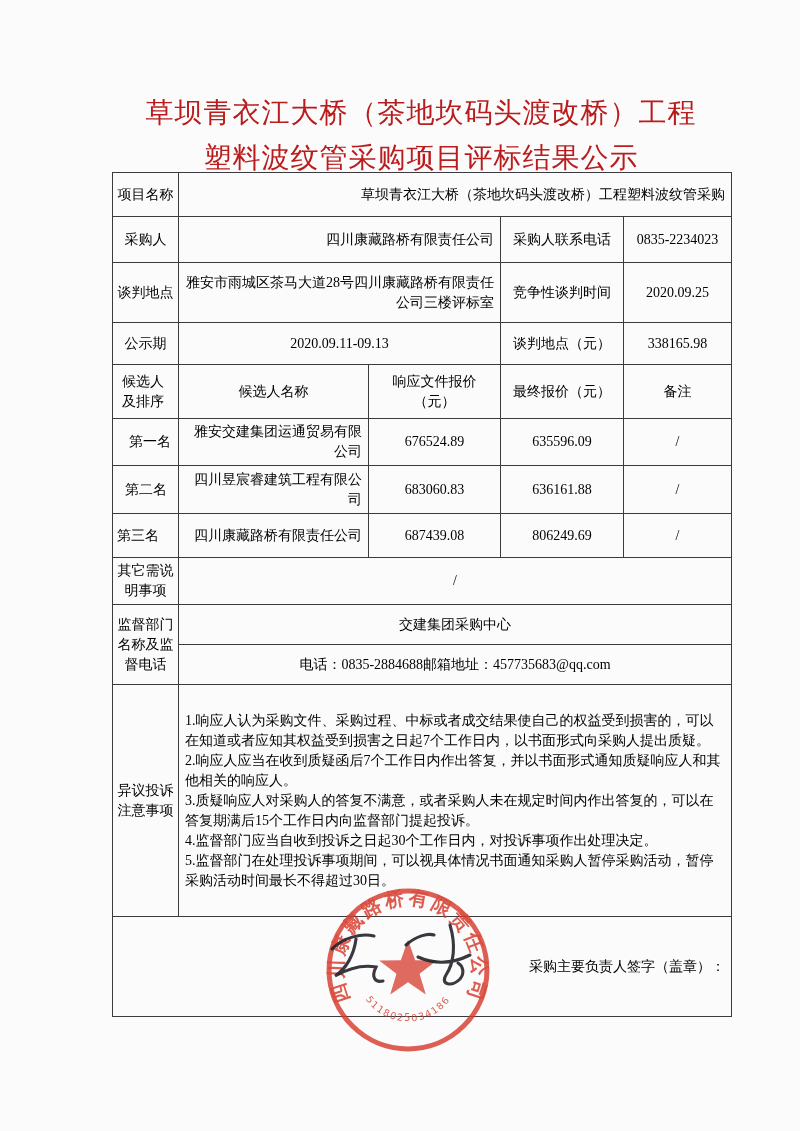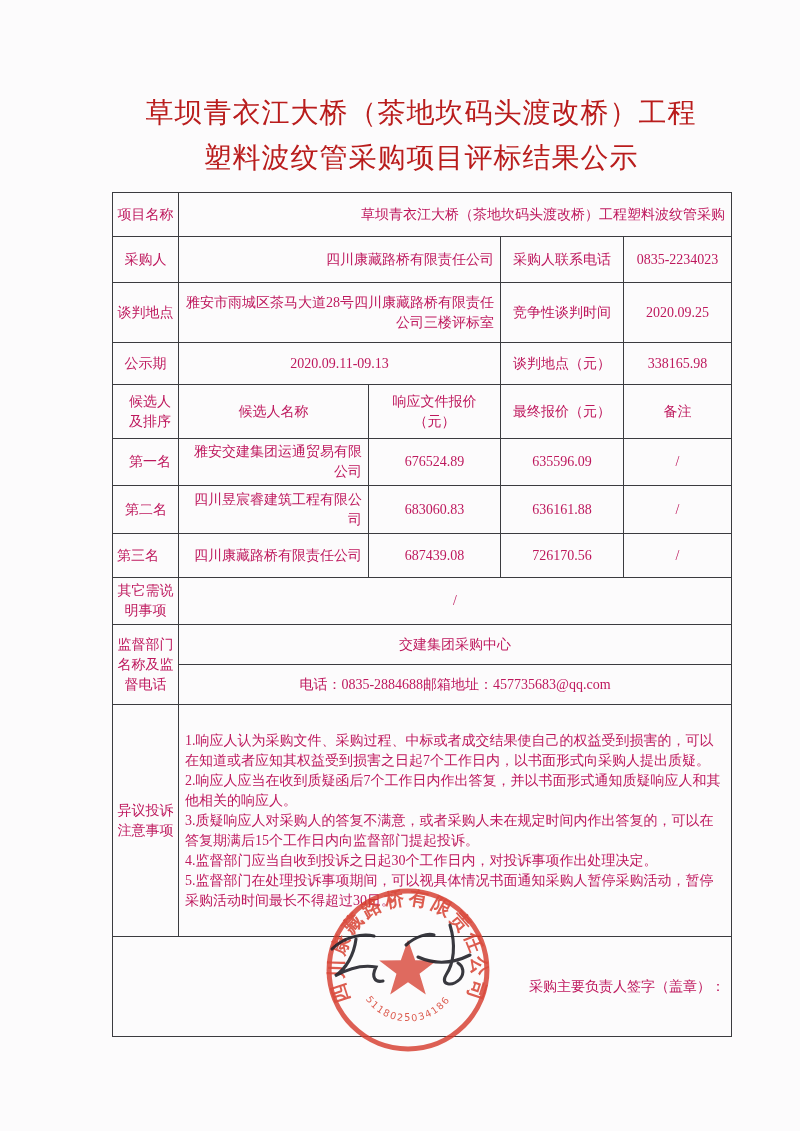--- a/index.html
+++ b/index.html
@@ -19,23 +19,23 @@
     position:absolute; left:112px; top:100px; width:618px;
     text-align:center;
   }
   .title-line {
     font-size:28px; font-weight:normal; letter-spacing:1px;
     line-height:26px; color:#b91c1c;
   }
   .title-line + .title-line { margin-top:19px; }
 
   table.main {
-    position:absolute; left:112px; top:192px;
+    position:absolute; left:112px; top:172px;
     width:619px; border-collapse:collapse; table-layout:fixed;
-    font-size:14px; color:#be185d;
+    font-size:14px; color:#000000;
   }
   table.main th, table.main td {
     border:1.6px solid #3b3b3f;
     font-weight:normal;
     vertical-align:middle;
     padding:3px 6px;
     line-height:20px;
   }
   table.main th.lbl { padding:3px 2px; text-align:center; }
   .c { text-align:center; }
@@ -83,21 +83,21 @@
         <td class="c">竞争性谈判时间</td>
         <td class="c">2020.09.25</td>
       </tr>
       <tr style="height:42px">
         <th class="lbl">公示期</th>
         <td class="c" colspan="2">2020.09.11-09.13</td>
         <td class="c">谈判地点（元）</td>
         <td class="c">338165.98</td>
       </tr>
       <tr style="height:54px">
-        <th class="lbl" style="text-align:left;padding-left:16px">候选人及排序</th>
+        <th class="lbl" style="text-align:left;padding-left:9px">候选人及排序</th>
         <th class="c">候选人名称</th>
         <th class="c">响应文件报价（元）</th>
         <th class="c">最终报价（元）</th>
         <th class="c">备注</th>
       </tr>
       <tr style="height:46px">
         <th class="lbl" style="text-align:left;padding-left:16px">第一名</th>
         <td class="l">雅安交建集团运通贸易有限公司</td>
         <td class="c">676524.89</td>
         <td class="c">635596.09</td>
@@ -107,21 +107,21 @@
         <th class="lbl" style="text-align:left;padding-left:12px">第二名</th>
         <td class="l">四川昱宸睿建筑工程有限公司</td>
         <td class="c">683060.83</td>
         <td class="c">636161.88</td>
         <td class="c">/</td>
       </tr>
       <tr style="height:44px">
         <th class="lbl" style="text-align:left;padding-left:4px">第三名</th>
         <td class="l">四川康藏路桥有限责任公司</td>
         <td class="c">687439.08</td>
-        <td class="c">726170.56</td>
+        <td class="c">806249.69</td>
         <td class="c">/</td>
       </tr>
       <tr style="height:42px">
         <th class="lbl">其它需说明事项</th>
         <td class="c" colspan="4">/</td>
       </tr>
       <tr style="height:40px">
         <th class="lbl" rowspan="2">监督部门名称及监督电话</th>
         <td class="c" colspan="4">交建集团采购中心</td>
       </tr>

